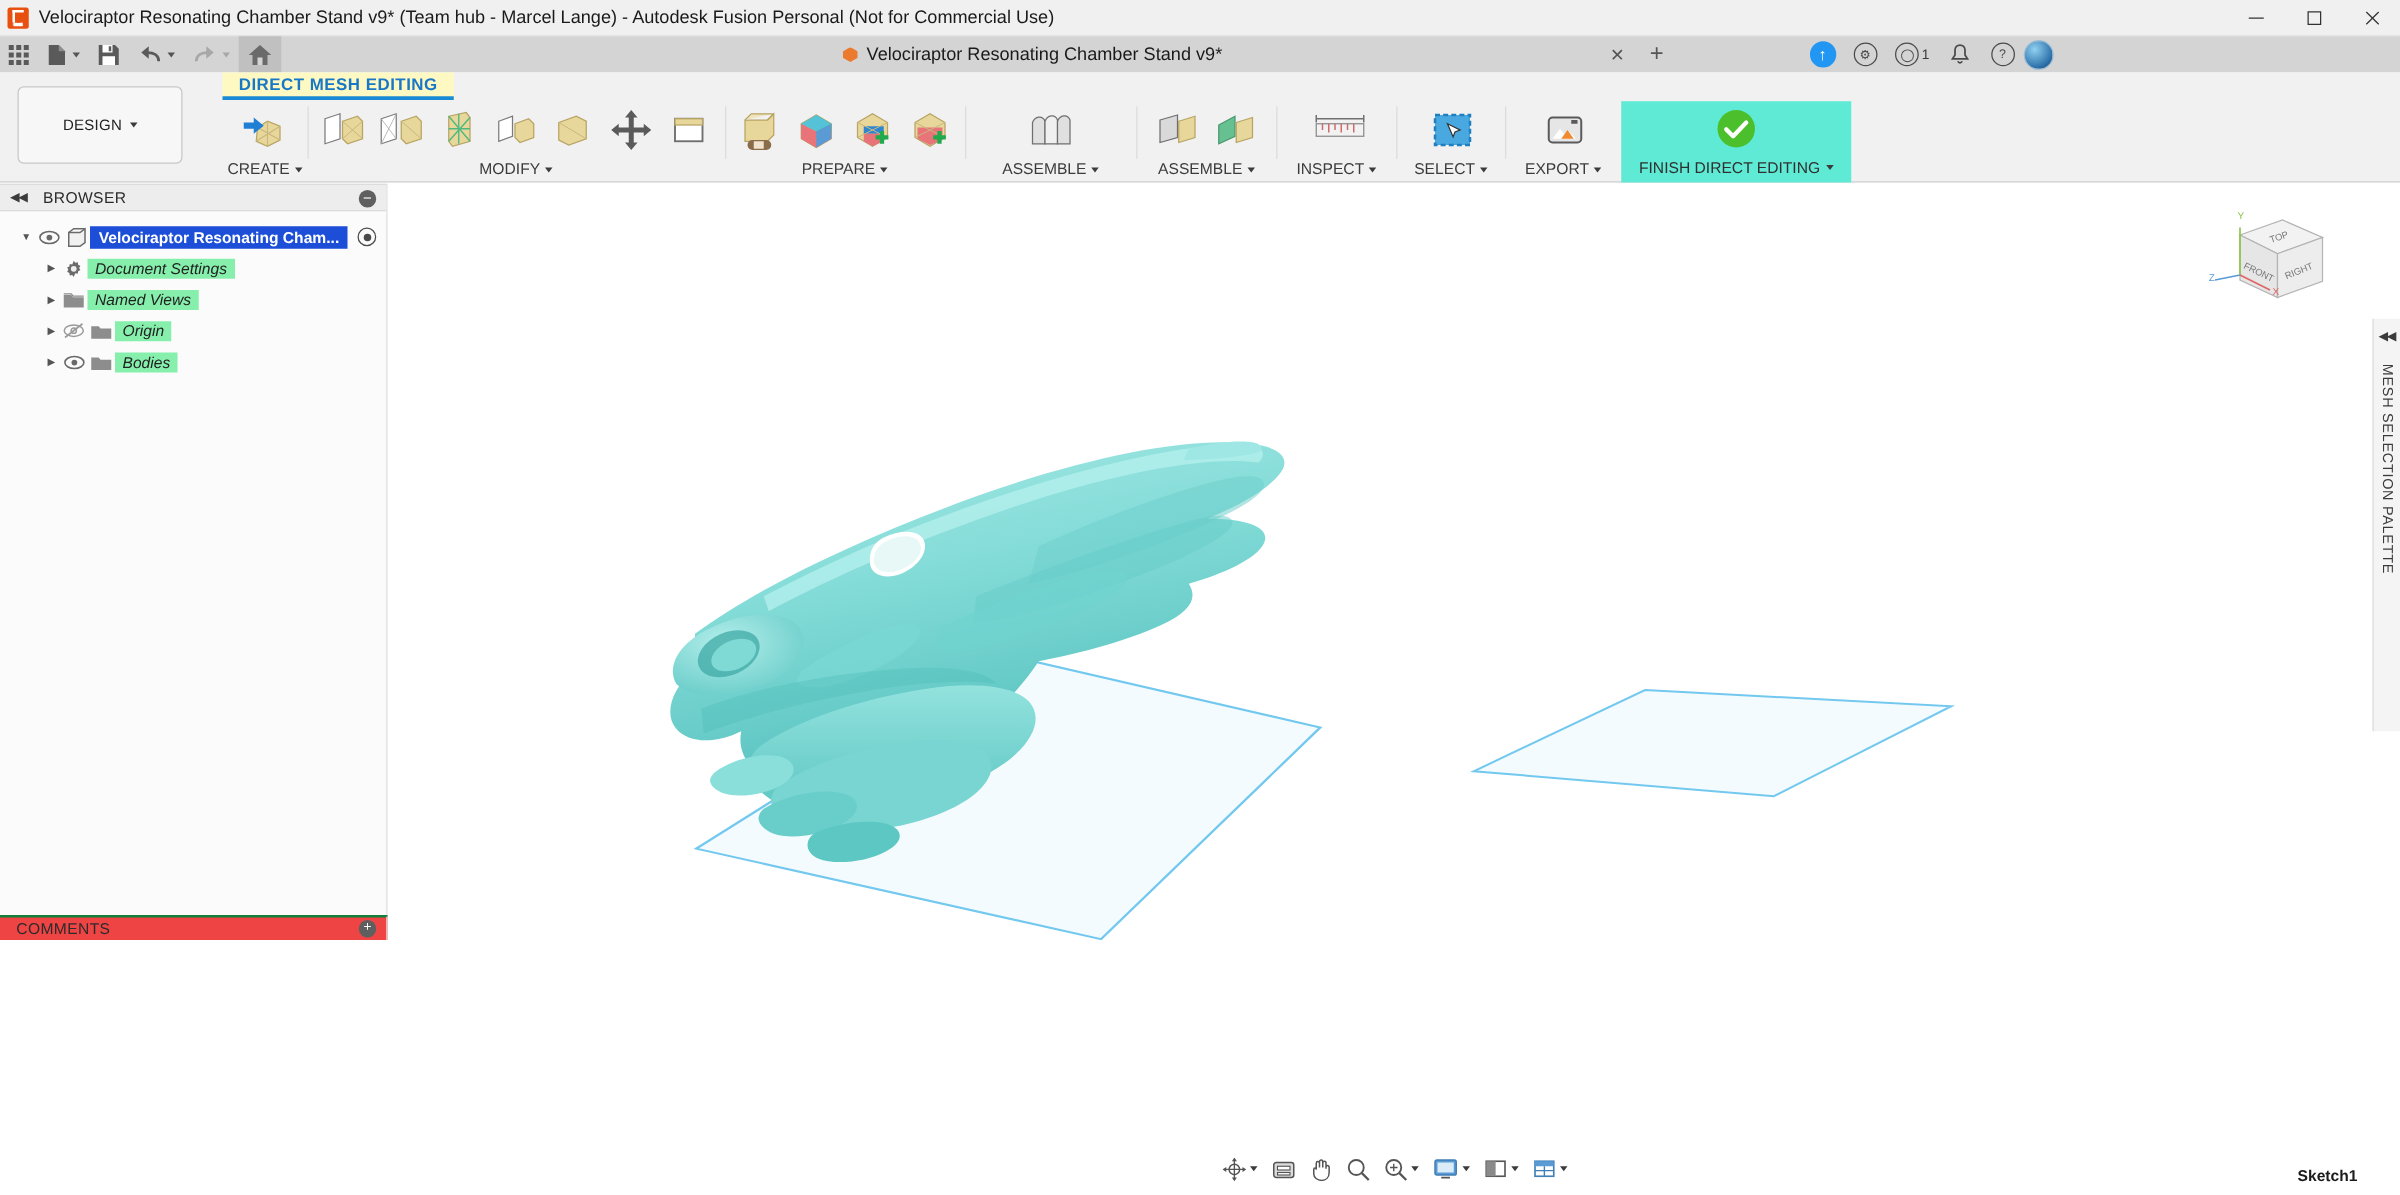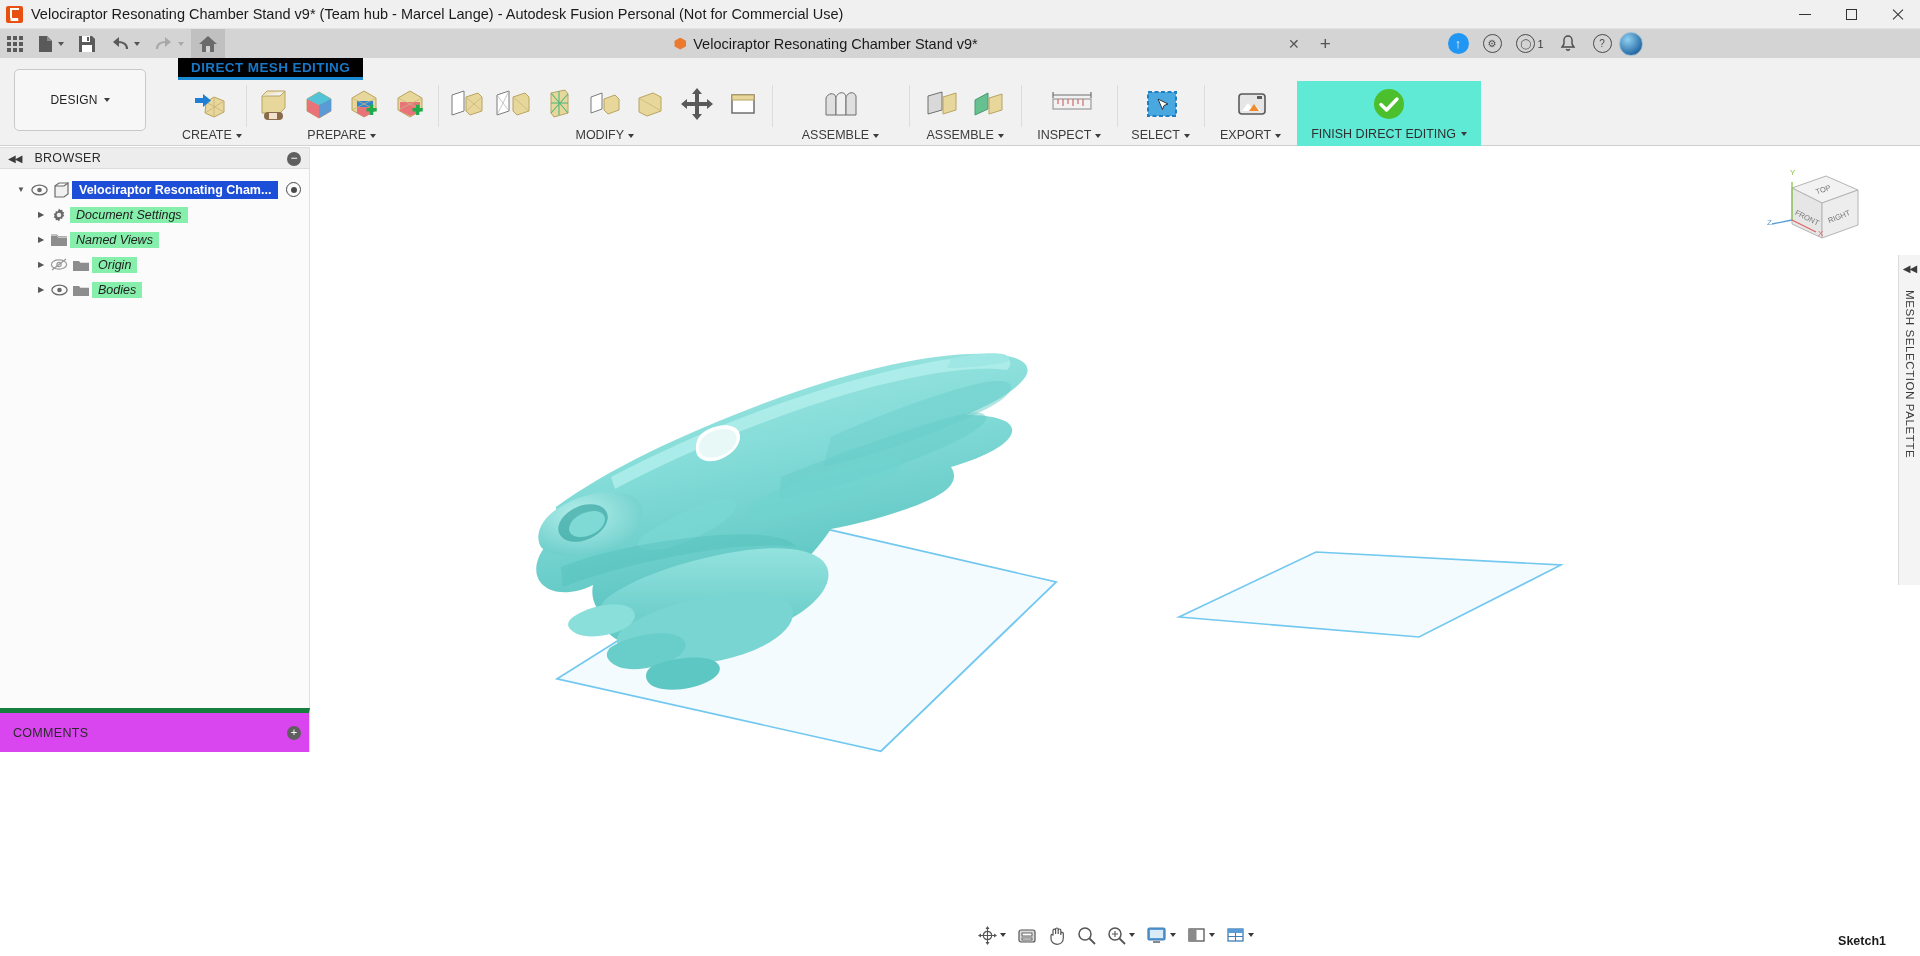--- a/index.html
+++ b/index.html
@@ -109,21 +109,21 @@
     position: absolute; left: 14px; top: 11px; width: 132px; height: 62px;
     border: 1px solid #c8c8c8; border-radius: 5px; background: #f7f7f7;
     display: flex; align-items: center; justify-content: center; gap: 6px;
   }
   .ws-select .lbl { font-size: 12px; color: #222; letter-spacing: .2px; }
   .tabstrip { position: absolute; left: 178px; top: 0; height: 22px; display: flex; }
   .rtab {
     height: 22px; padding: 0 13px; display: flex; align-items: center;
     font-size: 13.5px; font-weight: bold; letter-spacing: .4px;
   }
-  .rtab.active { background: #000000; color: #1878c8; border-bottom: 3px solid #1b8ad4; }
+  .rtab.active { background: #fef9c3; color: #1878c8; border-bottom: 3px solid #1b8ad4; }
 
   .panels { position: absolute; left: 178px; top: 23px; height: 65px; display: flex; }
   .panel { position: relative; display: flex; flex-direction: column; align-items: center;
            padding: 0 4px; height: 65px; }
   .panel .items { display: flex; align-items: flex-start; height: 46px; padding-top: 2px; }
   .panel .ptitle {
     font-size: 12.5px; color: #3b3b3b; display: flex; align-items: center; gap: 4px;
     height: 17px; line-height: 17px;
   }
   .panel + .panel:before {
@@ -171,22 +171,22 @@
   .trow .tlabel { padding: 1px 6px; white-space: nowrap; }
   .trow.root .tlabel { background: #1d4ed8; color: #fff; font-weight: bold; padding: 2px 7px; }
   .trow.child .tlabel { background: #86efac; font-style: italic; }
   .dot-btn {
     width: 15px; height: 15px; border-radius: 50%; border: 1.4px solid #4a4a4a;
     margin-left: 8px; display: flex; align-items: center; justify-content: center; flex: none;
   }
   .dot-btn i { width: 6px; height: 6px; border-radius: 50%; background: #4a4a4a; display: block; }
 
   .comments {
-    position: absolute; left: 0; bottom: 0; width: 310px; height: 44px;
-    background: #d946ef; border-top: 5px solid #15803d; border-right: 1px solid #e0e0e0;
+    position: absolute; left: 0; bottom: 0; width: 310px; height: 20px;
+    background: #ef4444; border-top: 2px solid #15803d; border-right: 1px solid #e0e0e0;
     display: flex; align-items: center;
   }
   .comments .ctitle { font-size: 12.5px; color: #2b2b2b; margin-left: 13px; letter-spacing: .3px; }
   .comments .cplus {
     position: absolute; right: 8px; width: 14px; height: 14px; border-radius: 50%;
     background: #5f5f5f; color: #fff; font-size: 11px; line-height: 13px; text-align: center;
   }
 
   
   .canvas {
@@ -355,20 +355,88 @@
               </svg>
             </span>
           </div>
         </div>
         <div class="ptitle">
           <span>CREATE</span>
           <span class="caret-sm"></span>
         </div>
       </div>
 
+      <div class="panel" style="padding:0 6px">
+        <div class="items">
+          <div class="cmd">
+            <span class="ico">
+              <svg width="40" height="40" viewBox="0 0 40 40">
+                <path d="M5 11 L17 7 L17 27 L5 31 Z" fill="#fff" stroke="#7b7b7b"></path>
+                <path d="M19 13 L31 9 L35 13 L35 27 L23 31 L19 27 Z" fill="#e8d79b" stroke="#b8a463"></path>
+                <path d="M19 13 L35 27 M35 13 L19 27" stroke="#c9b77e" stroke-width=".8"></path>
+              </svg>
+            </span>
+          </div>
+          <div class="cmd">
+            <span class="ico">
+              <svg width="40" height="40" viewBox="0 0 40 40">
+                <path d="M4 11 L16 7 L16 27 L4 31 Z" fill="#fff" stroke="#7b7b7b"></path>
+                <path d="M4 11 L16 27 M16 7 L4 31" stroke="#b0b0b0" stroke-width=".7"></path>
+                <path d="M20 13 L32 9 L36 13 L36 27 L24 31 L20 27 Z" fill="#e8d79b" stroke="#b8a463"></path>
+                <path d="M20 13 L36 27" stroke="#c9b77e" stroke-width=".8"></path>
+              </svg>
+            </span>
+          </div>
+          <div class="cmd">
+            <span class="ico">
+              <svg width="40" height="40" viewBox="0 0 40 40">
+                <path d="M12 9 L26 6 L29 10 L29 29 L15 33 L12 29 Z" fill="#e8d79b" stroke="#b8a463"></path>
+                <path d="M12 9 L29 29 M29 10 L12 29 M20 7 L20 31" stroke="#4fb87f" stroke-width="1.1" fill="none"></path>
+                <path d="M12 19 L29 19" stroke="#4fb87f" stroke-width="1.1"></path>
+              </svg>
+            </span>
+          </div>
+          <div class="cmd">
+            <span class="ico">
+              <svg width="40" height="40" viewBox="0 0 40 40">
+                <path d="M6 13 L17 9 L17 25 L6 29 Z" fill="#fff" stroke="#7b7b7b"></path>
+                <path d="M19 15 L30 11 L34 15 L34 26 L23 30 L19 26 Z" fill="#e8d79b" stroke="#b8a463"></path>
+              </svg>
+            </span>
+          </div>
+          <div class="cmd">
+            <span class="ico">
+              <svg width="40" height="40" viewBox="0 0 40 40">
+                <path d="M8 14 L22 9 L30 13 L30 27 L16 32 L8 28 Z" fill="#e8d79b" stroke="#b8a463"></path>
+                <path d="M8 14 L30 27" stroke="#c9b77e" stroke-width=".8"></path>
+              </svg>
+            </span>
+          </div>
+          <div class="cmd">
+            <span class="ico">
+              <svg width="40" height="40" viewBox="0 0 40 40">
+                <path d="M20 4 l5 6h-3v8h8v-3l6 5-6 5v-3h-8v8h3l-5 6-5-6h3v-8h-8v3l-6-5 6-5v3h8v-8h-3z" fill="#5a5a5a"></path>
+              </svg>
+            </span>
+          </div>
+          <div class="cmd">
+            <span class="ico">
+              <svg width="40" height="40" viewBox="0 0 40 40">
+                <rect x="9" y="11" width="22" height="18" fill="#fff" stroke="#6f6f6f" stroke-width="1.5"></rect>
+                <rect x="9" y="11" width="22" height="5" fill="#e8d79b" stroke="#b8a463"></rect>
+              </svg>
+            </span>
+          </div>
+        </div>
+        <div class="ptitle">
+          <span>MODIFY</span>
+          <span class="caret-sm"></span>
+        </div>
+      </div>
+
       <div class="panel">
         <div class="items">
           <div class="cmd">
             <span class="ico">
               <svg width="40" height="40" viewBox="0 0 40 40">
                 <path d="M9 12h18l5-5v17l-5 5H9z" fill="#e8d79b" stroke="#b8a463"></path>
                 <path d="M27 12l5-5M9 12l5-5h18" fill="#efe4bd" stroke="#b8a463"></path>
                 <rect x="11" y="28" width="19" height="8" rx="4" fill="#8a6b4a"></rect>
                 <rect x="16" y="29" width="8" height="6" fill="#f0e2cd"></rect>
               </svg>
@@ -404,88 +472,20 @@
                 <path d="M7 14 L19 7 L31 14 L31 26 L19 33 L7 26 Z" fill="#e8d79b" stroke="#b8a463"></path>
                 <path d="M9 18 L29 18 L29 28 L19 32 L9 27 Z" fill="#e8747a"></path>
                 <path d="M7 14 L31 26 M31 14 L7 26" stroke="#c9b77e" stroke-width=".8" fill="none"></path>
                 <path d="M30 26h4v-4h4v4h4v4h-4v4h-4v-4h-4z" fill="#1faa4b" transform="translate(-4,2) scale(.85)"></path>
               </svg>
             </span>
           </div>
         </div>
         <div class="ptitle">
           <span>PREPARE</span>
-          <span class="caret-sm"></span>
-        </div>
-      </div>
-
-      <div class="panel" style="padding:0 6px">
-        <div class="items">
-          <div class="cmd">
-            <span class="ico">
-              <svg width="40" height="40" viewBox="0 0 40 40">
-                <path d="M5 11 L17 7 L17 27 L5 31 Z" fill="#fff" stroke="#7b7b7b"></path>
-                <path d="M19 13 L31 9 L35 13 L35 27 L23 31 L19 27 Z" fill="#e8d79b" stroke="#b8a463"></path>
-                <path d="M19 13 L35 27 M35 13 L19 27" stroke="#c9b77e" stroke-width=".8"></path>
-              </svg>
-            </span>
-          </div>
-          <div class="cmd">
-            <span class="ico">
-              <svg width="40" height="40" viewBox="0 0 40 40">
-                <path d="M4 11 L16 7 L16 27 L4 31 Z" fill="#fff" stroke="#7b7b7b"></path>
-                <path d="M4 11 L16 27 M16 7 L4 31" stroke="#b0b0b0" stroke-width=".7"></path>
-                <path d="M20 13 L32 9 L36 13 L36 27 L24 31 L20 27 Z" fill="#e8d79b" stroke="#b8a463"></path>
-                <path d="M20 13 L36 27" stroke="#c9b77e" stroke-width=".8"></path>
-              </svg>
-            </span>
-          </div>
-          <div class="cmd">
-            <span class="ico">
-              <svg width="40" height="40" viewBox="0 0 40 40">
-                <path d="M12 9 L26 6 L29 10 L29 29 L15 33 L12 29 Z" fill="#e8d79b" stroke="#b8a463"></path>
-                <path d="M12 9 L29 29 M29 10 L12 29 M20 7 L20 31" stroke="#4fb87f" stroke-width="1.1" fill="none"></path>
-                <path d="M12 19 L29 19" stroke="#4fb87f" stroke-width="1.1"></path>
-              </svg>
-            </span>
-          </div>
-          <div class="cmd">
-            <span class="ico">
-              <svg width="40" height="40" viewBox="0 0 40 40">
-                <path d="M6 13 L17 9 L17 25 L6 29 Z" fill="#fff" stroke="#7b7b7b"></path>
-                <path d="M19 15 L30 11 L34 15 L34 26 L23 30 L19 26 Z" fill="#e8d79b" stroke="#b8a463"></path>
-              </svg>
-            </span>
-          </div>
-          <div class="cmd">
-            <span class="ico">
-              <svg width="40" height="40" viewBox="0 0 40 40">
-                <path d="M8 14 L22 9 L30 13 L30 27 L16 32 L8 28 Z" fill="#e8d79b" stroke="#b8a463"></path>
-                <path d="M8 14 L30 27" stroke="#c9b77e" stroke-width=".8"></path>
-              </svg>
-            </span>
-          </div>
-          <div class="cmd">
-            <span class="ico">
-              <svg width="40" height="40" viewBox="0 0 40 40">
-                <path d="M20 4 l5 6h-3v8h8v-3l6 5-6 5v-3h-8v8h3l-5 6-5-6h3v-8h-8v3l-6-5 6-5v3h8v-8h-3z" fill="#5a5a5a"></path>
-              </svg>
-            </span>
-          </div>
-          <div class="cmd">
-            <span class="ico">
-              <svg width="40" height="40" viewBox="0 0 40 40">
-                <rect x="9" y="11" width="22" height="18" fill="#fff" stroke="#6f6f6f" stroke-width="1.5"></rect>
-                <rect x="9" y="11" width="22" height="5" fill="#e8d79b" stroke="#b8a463"></rect>
-              </svg>
-            </span>
-          </div>
-        </div>
-        <div class="ptitle">
-          <span>MODIFY</span>
           <span class="caret-sm"></span>
         </div>
       </div>
 
       <div class="panel" style="padding:0 30px">
         <div class="items">
           <div class="cmd wide">
             <span class="ico">
               <svg width="44" height="40" viewBox="0 0 44 40">
                 <path d="M6 14c2-5 8-6 10-1v18H6z" fill="#e0e0e0" stroke="#6f6f6f"></path>

